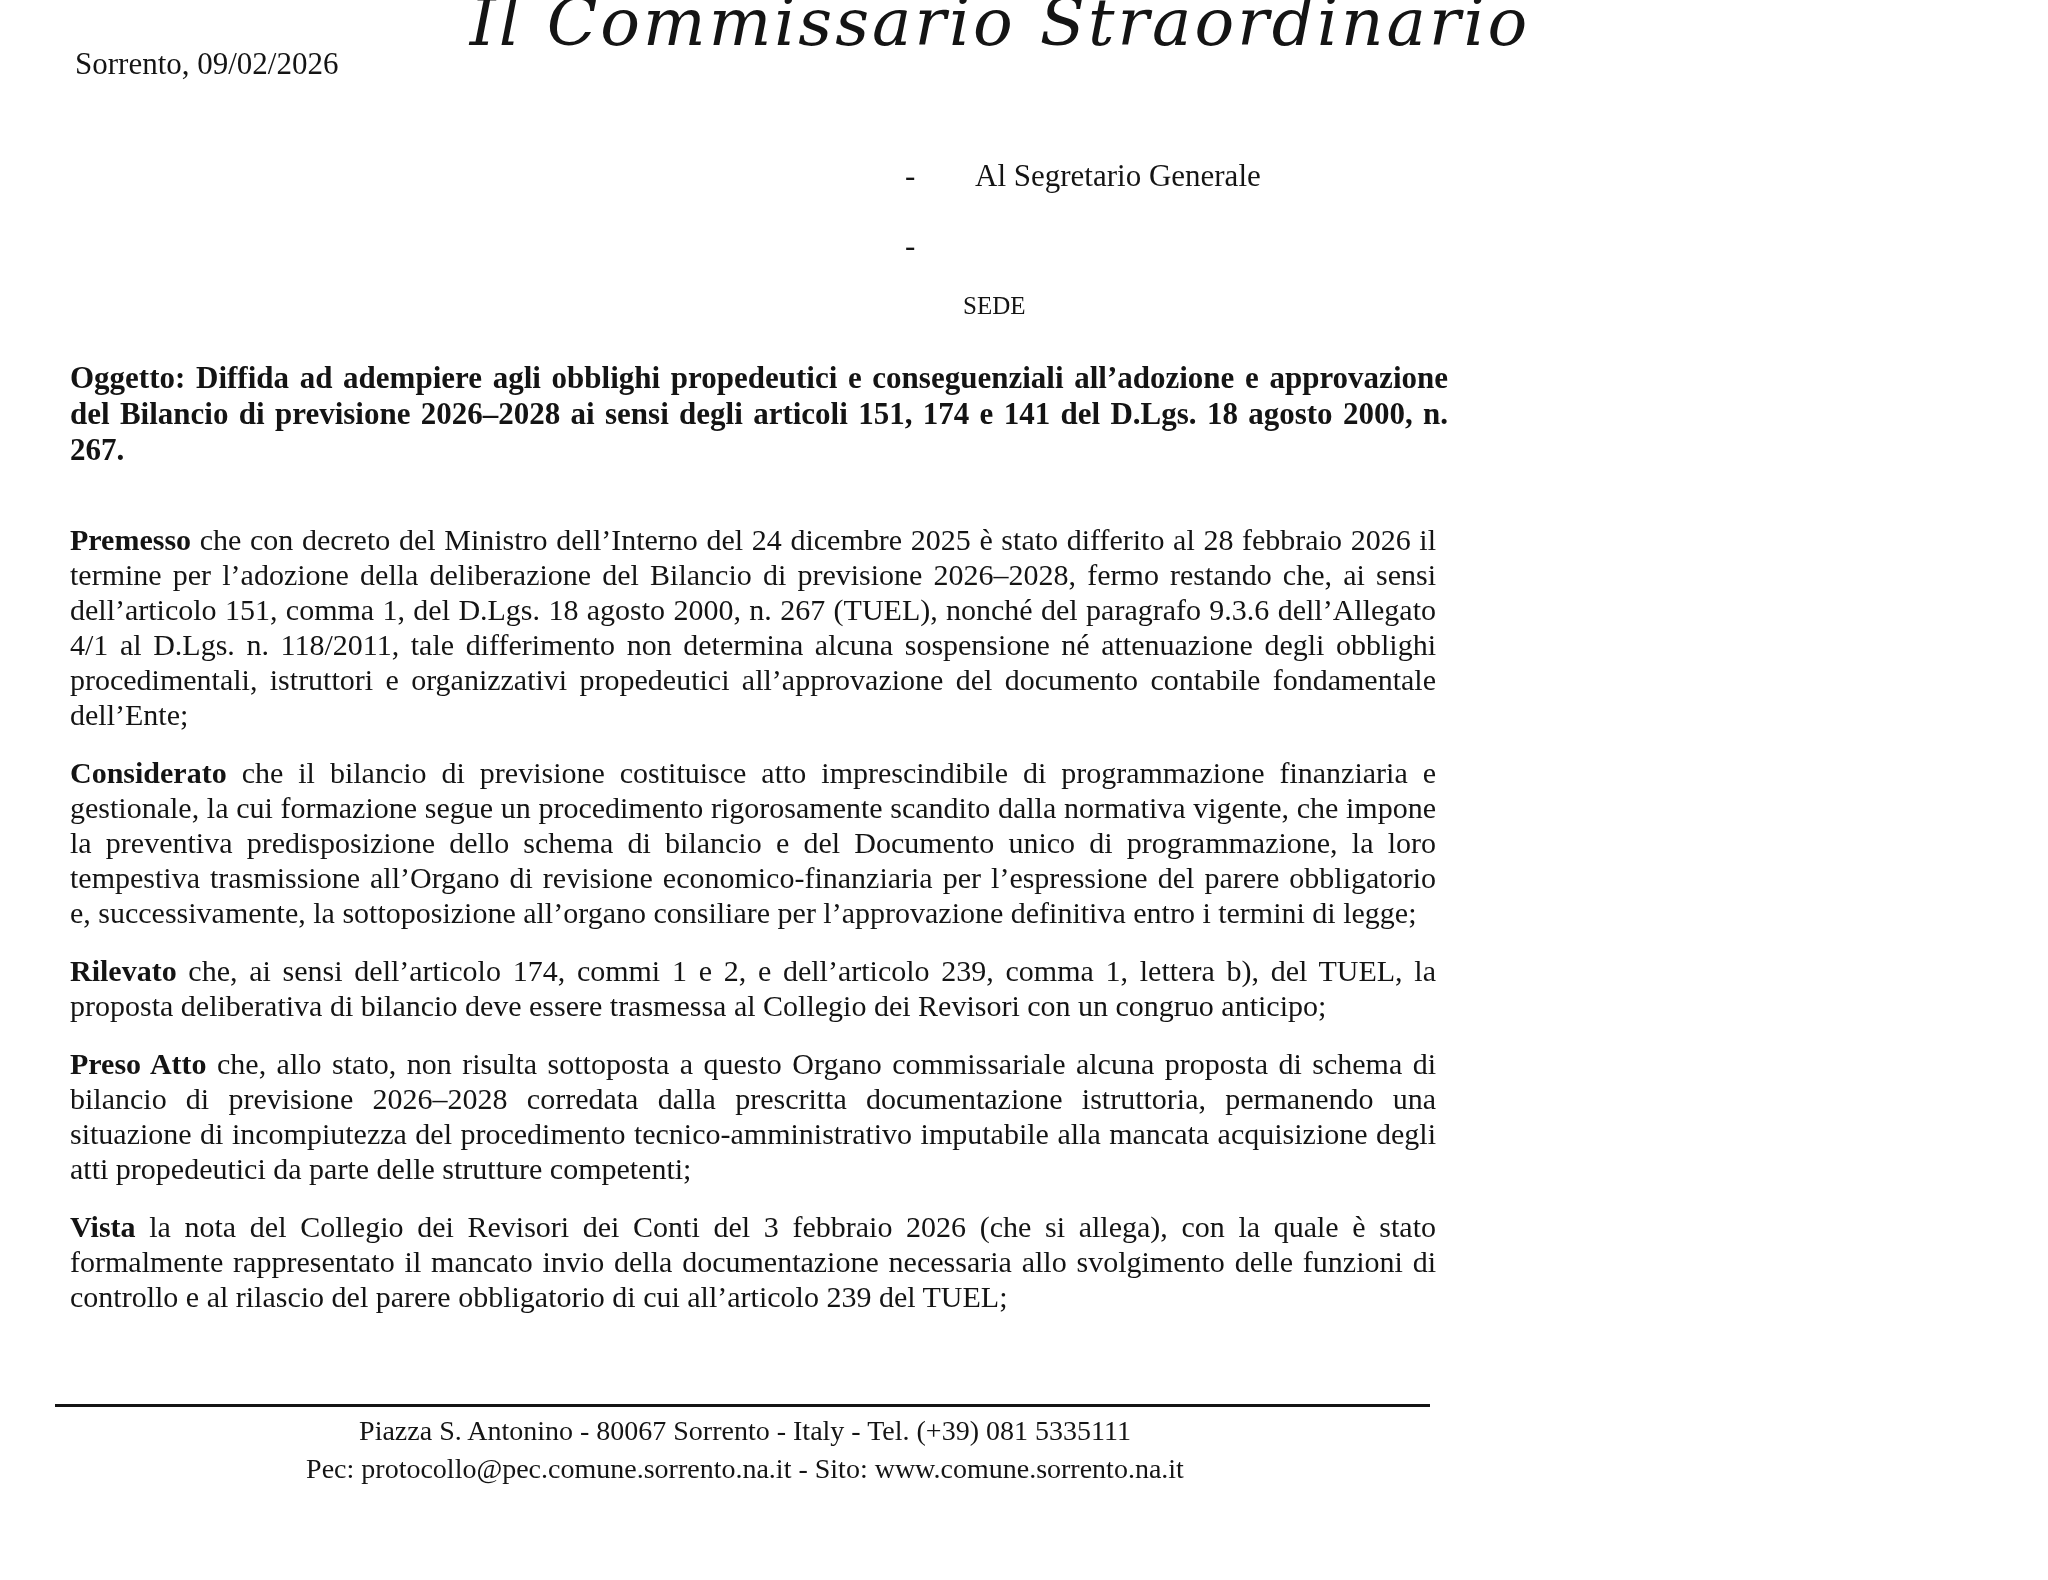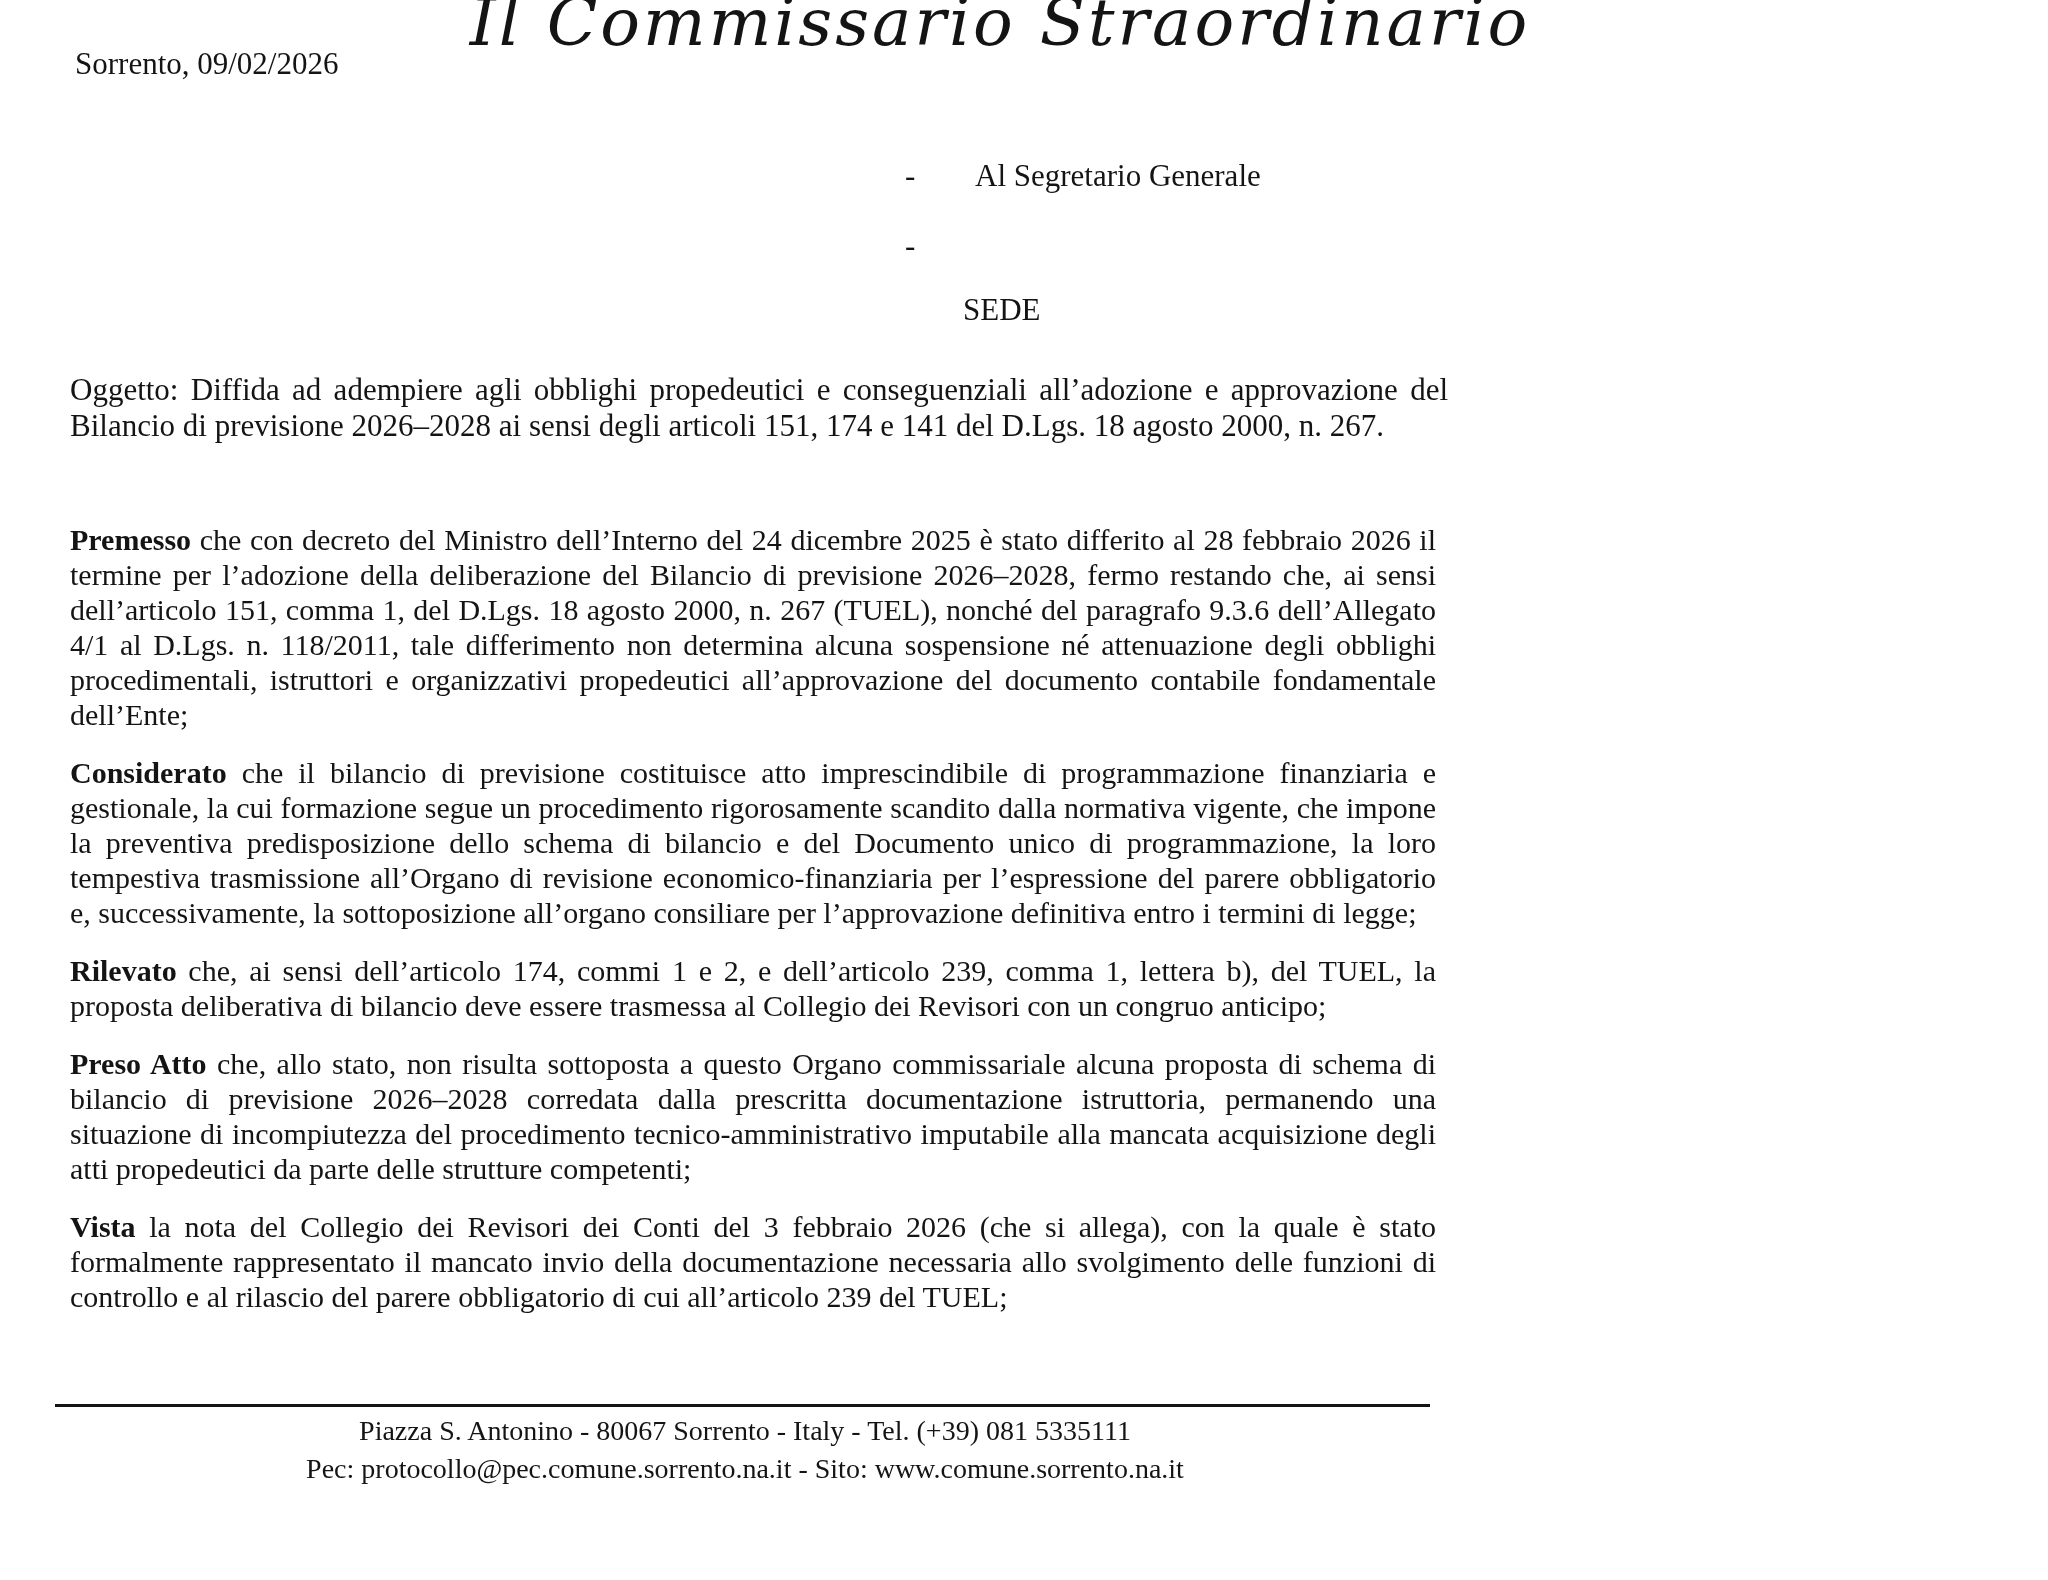--- a/index.html
+++ b/index.html
@@ -45,30 +45,30 @@
     margin-bottom: 34px;
   }
   .recipient-dash {
     width: 70px;
     flex: 0 0 70px;
   }
   .sede {
     position: absolute;
     left: 963px;
     top: 292px;
-    font-size: 31px;
+    font-size: 25px;
   }
   .subject {
     position: absolute;
     left: 70px;
-    top: 372px;
+    top: 360px;
     width: 1378px;
     font-size: 31px;
     line-height: 36px;
-    font-weight: normal;
+    font-weight: bold;
     text-align: justify;
   }
   .body-text {
     position: absolute;
     left: 70px;
     top: 522px;
     width: 1378px;
     font-size: 30px;
     line-height: 35px;
     text-align: justify;

